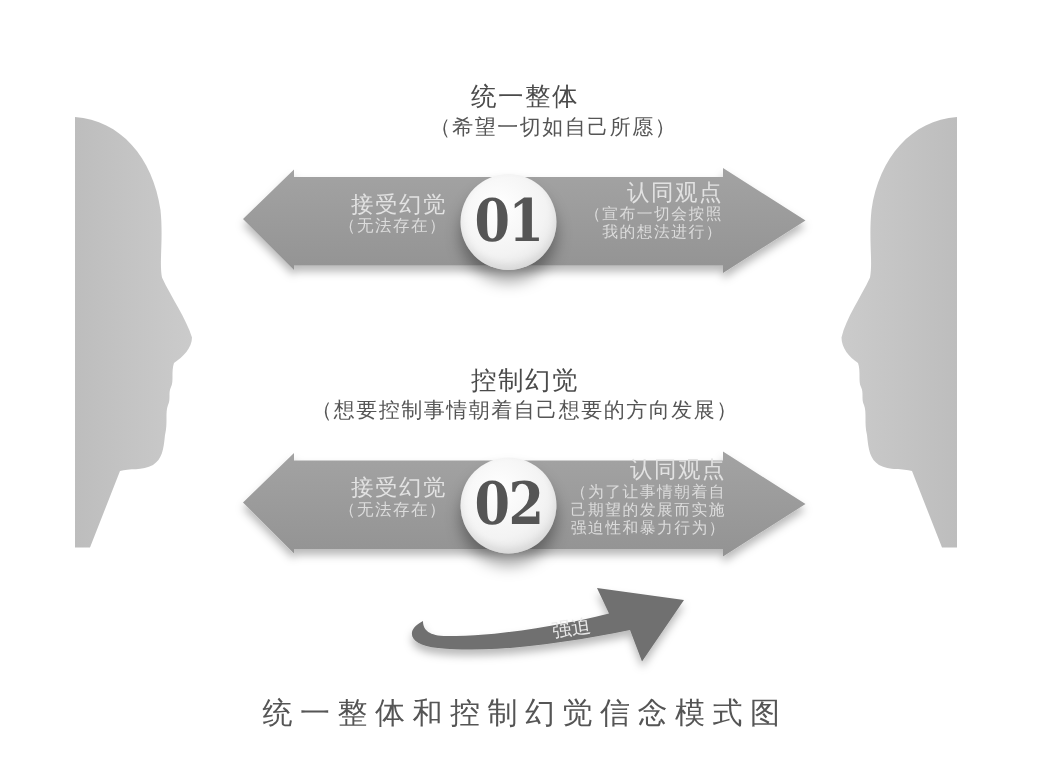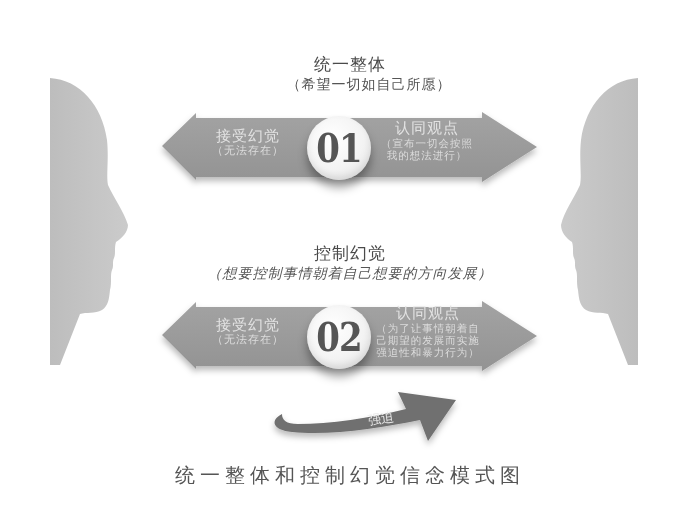--- a/index.html
+++ b/index.html
@@ -2,21 +2,21 @@
 <html><head>
 <meta charset="utf-8">
 <style>
   html, body { margin: 0; padding: 0; background: #ffffff; }
   body { width: 700px; height: 506px; position: relative; overflow: hidden;
          font-family: "DejaVu Sans", "Liberation Sans", sans-serif; }
   svg.stage { position: absolute; left: 0; top: 0; }
   .heading { position: absolute; left: 0; width: 700px; text-align: center; color: #4a4a4a; }
   .h-title { font-size: 17px; letter-spacing: 1px; }
   .h-sub { font-size: 14px; letter-spacing: 1px; color: #555; }
-  .arrow-text { position: absolute; color: #e2e2e2; text-align: center; line-height: 1.15; }
+  .arrow-text { position: absolute; color: #e2e2e2; text-align: right; line-height: 1.15; }
   .arrow-text .main { font-size: 15px; letter-spacing: 1px; display: block; }
   .arrow-text .sub { font-size: 11px; letter-spacing: 1px; display: block; color: #dcdcdc; }
   .arrow-text.right .sub { font-size: 10.5px; }
   .circle {
     position: absolute; width: 64px; height: 64px; border-radius: 50%;
     background: radial-gradient(circle at 40% 35%, #ffffff 0%, #f3f3f3 55%, #d9d9d9 100%);
     box-shadow: 0 8px 10px rgba(0,0,0,0.35), inset 0 -3px 6px rgba(0,0,0,0.08);
     display: flex; align-items: center; justify-content: center;
   }
   .circle span { font-family: "DejaVu Serif", "Liberation Serif", serif; font-size: 34px;
@@ -86,21 +86,21 @@
   <span class="main">认同观点</span>
   <span class="sub">（宣布一切会按照</span>
   <span class="sub">我的想法进行）</span>
 </div>
 
 <div class="circle" style="left:307px; top:116px;">
   <span>01</span>
 </div>
 
 <div class="heading h-title" style="top:242px;">控制幻觉</div>
-<div class="heading h-sub" style="top:265px;font-style:italic;">（想要控制事情朝着自己想要的方向发展）</div>
+<div class="heading h-sub" style="top:265px;">（想要控制事情朝着自己想要的方向发展）</div>
 
 <div class="arrow-text left" style="left:198px; top:317px; width:100px;">
   <span class="main">接受幻觉</span>
   <span class="sub">（无法存在）</span>
 </div>
 <div class="arrow-text right" style="left:372px; top:305px; width:112px;">
   <span class="main">认同观点</span>
   <span class="sub">（为了让事情朝着自</span>
   <span class="sub">己期望的发展而实施</span>
   <span class="sub">强迫性和暴力行为）</span>

